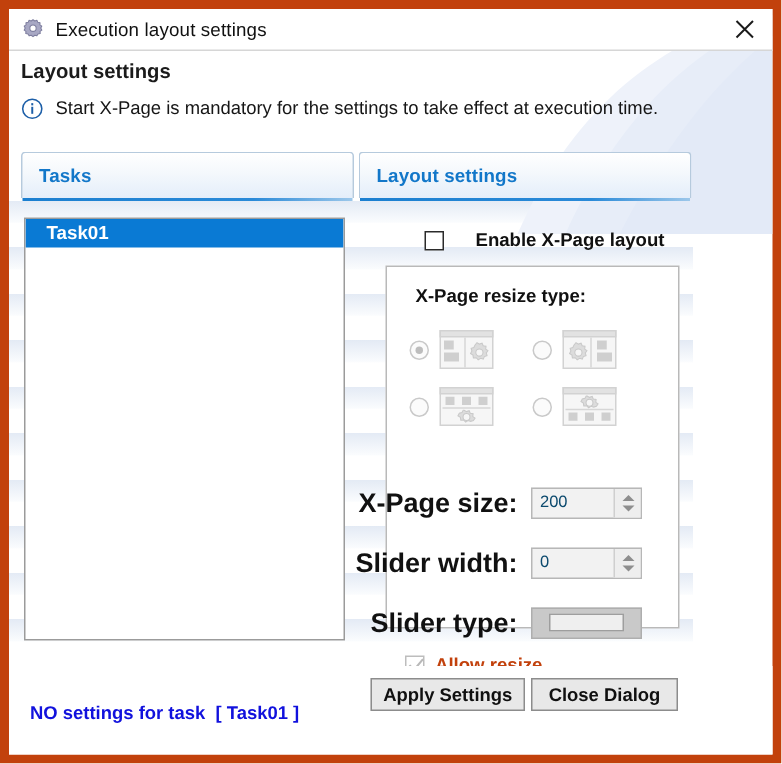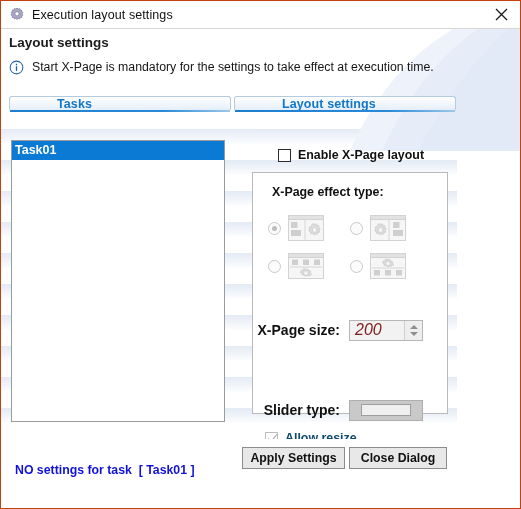--- a/index.html
+++ b/index.html
@@ -9,21 +9,21 @@
     background: #ffffff;
     font-family: "Liberation Sans", sans-serif;
     -webkit-font-smoothing: antialiased;
   }
 
   #window {
     position: relative;
     width: 521px;
     height: 509px;
     box-sizing: border-box;
-    border: 1px solid #c2410c;
+    border: 6px solid #c2410c;
     background: #ffffff;
     overflow: hidden;
   }
 
   
   #titlebar {
     position: relative;
     height: 27px;
     background: #ffffff;
     border-bottom: 1px solid #d6d6d6;
@@ -104,30 +104,29 @@
   
   #tabs {
     position: absolute;
     left: 0; top: 95px;
     width: 521px; height: 28px;
     z-index: 4;
   }
   .tab {
     position: absolute;
     top: 0;
-    height: 14px;
+    height: 31px;
     box-sizing: border-box;
     border: 1px solid #b6cadd;
     border-bottom: none;
     border-radius: 3px 3px 0 0;
     background: linear-gradient(to bottom, #ffffff 0%, #f4f8fc 45%, #e4eefa 100%);
     display: flex;
     align-items: center;
     cursor: default;
-    padding-left: 36px;
   }
   .tab .tab-label {
     margin-left: 11px;
     font-size: 12.5px;
     font-weight: bold;
     color: #1277c9;
     letter-spacing: .1px;
   }
   .tab .tab-underline {
     position: absolute;
@@ -145,21 +144,21 @@
     width: 214px; height: 282px;
     box-sizing: border-box;
     background: #ffffff;
     border: 1px solid #9b9b9b;
     z-index: 3;
     overflow: hidden;
   }
   .task-item {
     height: 19px;
     line-height: 19px;
-    padding-left: 3px;
+    padding-left: 14px;
     font-size: 12.5px;
     font-weight: bold;
     color: #1d1d1d;
     cursor: default;
   }
   .task-item.selected {
     background: #0a7ad4;
     color: #ffffff;
   }
 
@@ -188,21 +187,21 @@
   .cb.disabled {
     border-color: #bdbdbd;
     background: #ffffff;
   }
   .cb.disabled .tick {
     position: absolute;
     left: 1px; top: 0px;
     width: 11px; height: 11px;
   }
   #enable-label {
-    margin-left: 7px;
+    margin-left: 21px;
     font-size: 12.4px;
     font-weight: bold;
     color: #111111;
   }
 
   #group-box {
     position: absolute;
     left: 18px; top: 32px;
     width: 196px; height: 242px;
     box-sizing: border-box;
@@ -255,41 +254,40 @@
   .field-row {
     position: absolute;
     left: 0; width: 196px;
     height: 22px;
     display: flex;
     align-items: center;
   }
   .field-label {
     position: absolute;
     right: 109px;
-    font-size: 14px;
+    font-size: 18px;
     font-weight: bold;
     color: #111111;
     white-space: nowrap;
   }
   .spinner {
     position: absolute;
     left: 96px;
     width: 74px; height: 21px;
     box-sizing: border-box;
     border: 1px solid #b7b7b7;
     background: #f2f2f2;
     display: flex;
     align-items: center;
   }
   .spinner .sp-value {
     flex: 1 1 auto;
     padding-left: 5px;
-    font-size: 16px;
-    color: #7f1d1d;
-    font-style: italic;
+    font-size: 11px;
+    color: #0c4a6e;
   }
   .spinner .sp-arrows {
     width: 17px; height: 19px;
     border-left: 1px solid #cfcfcf;
     background: #eeeeee;
     display: flex;
     flex-direction: column;
     align-items: center;
     justify-content: center;
     flex: 0 0 auto;
@@ -327,21 +325,21 @@
   #allow-resize-row {
     position: absolute;
     left: 12px; top: 258px;
     display: flex; align-items: center;
     cursor: default;
   }
   #allow-resize-label {
     margin-left: 7px;
     font-size: 12.4px;
     font-weight: bold;
-    color: #0c4a6e;
+    color: #c2410c;
   }
 
   
   #footer {
     position: absolute;
     left: 0; top: 438px;
     width: 521px; height: 70px;
     background: #ffffff;
     z-index: 5;
   }
@@ -427,21 +425,21 @@
   </div>
 
   <div id="settings-pane">
 
     <div id="enable-row">
       <span class="cb"></span>
       <span id="enable-label">Enable X-Page layout</span>
     </div>
 
     <div id="group-box">
-      <div id="group-title">X-Page effect type:</div>
+      <div id="group-title">X-Page resize type:</div>
 
       <div class="radio-cell" id="rc-1">
         <span class="rb checked"></span>
         <svg class="thumb" viewBox="0 0 38 28">
           <rect x="1.5" y="1.5" width="35" height="25" fill="#f6f6f6" stroke="#d2d2d2"></rect>
           <rect x="1.5" y="1.5" width="35" height="4" fill="#e2e2e2" stroke="#d2d2d2"></rect>
           <rect x="4" y="8" width="6.5" height="6" fill="#cfcfcf"></rect>
           <rect x="4" y="16" width="10" height="6" fill="#cfcfcf"></rect>
           <line x1="18" y1="6" x2="18" y2="26" stroke="#d6d6d6"></line>
           <path d="M26 9.5 l1.6 .9 1.8-.6 .7 1.7 1.9 .3 -.2 1.9 1.5 1.1 -1.1 1.5 .5 1.8 -1.8 .6 -.7 1.7 -1.8-.5 -1.6 1 -1.3-1.4 -1.9 .1 -.3-1.9 -1.6-1 .9-1.7 -.5-1.8 1.8-.5 .8-1.7z" fill="#dcdcdc" stroke="#c9c9c9" stroke-width=".7"></path>
@@ -494,20 +492,30 @@
         <span class="field-label">X-Page size:</span>
         <span class="spinner">
           <span class="sp-value">200</span>
           <span class="sp-arrows">
             <span class="arrow-up"></span>
             <span class="arrow-dn"></span>
           </span>
         </span>
       </div>
 
+      <div class="field-row" id="row-slider">
+        <span class="field-label">Slider width:</span>
+        <span class="spinner">
+          <span class="sp-value">0</span>
+          <span class="sp-arrows">
+            <span class="arrow-up"></span>
+            <span class="arrow-dn"></span>
+          </span>
+        </span>
+      </div>
 
       <div class="field-row" id="row-color">
         <span class="field-label">Slider type:</span>
         <span class="color-swatch">
           <span class="inner"></span>
         </span>
       </div>
 
       <div id="allow-resize-row">
         <span class="cb disabled">

